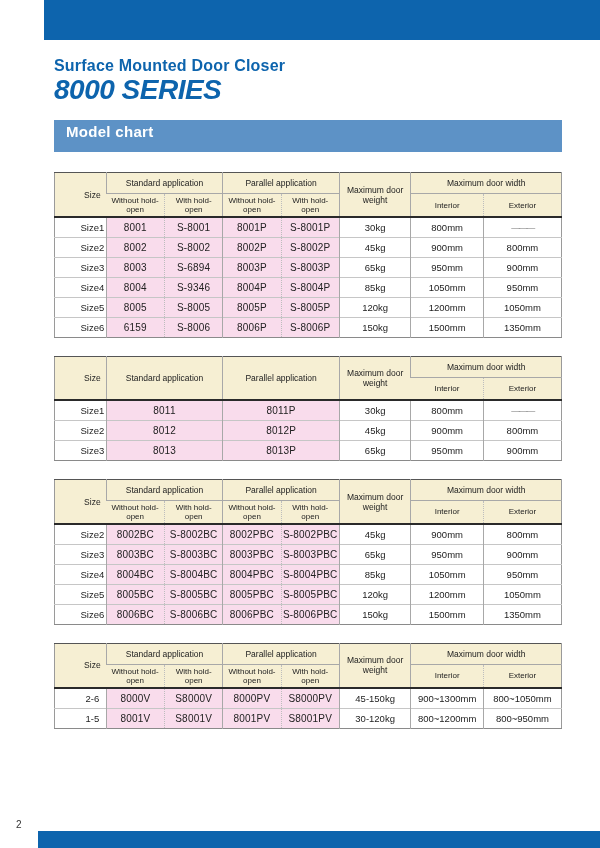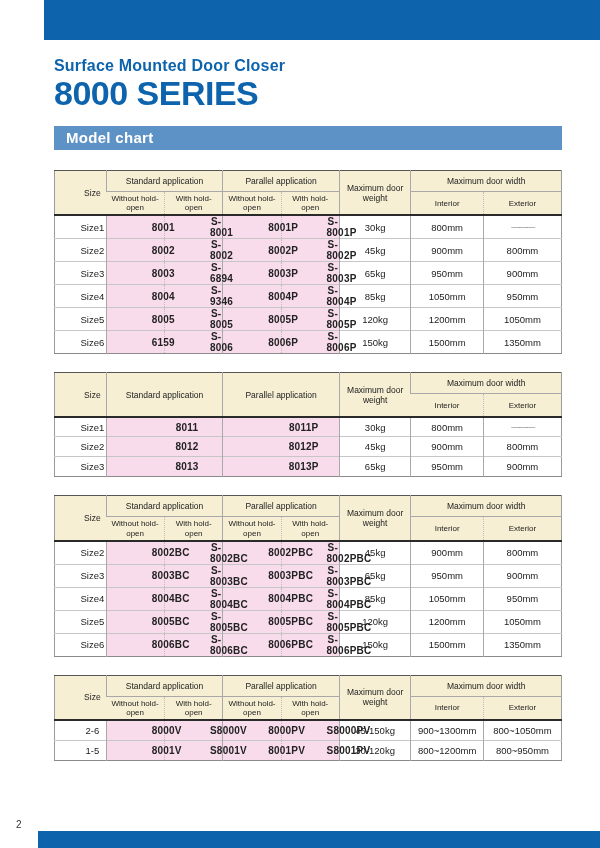--- a/index.html
+++ b/index.html
@@ -13,38 +13,38 @@
   html,body{background:#ffffff;}
   body{
     width:600px;height:848px;position:relative;overflow:hidden;
     font-family:"Liberation Sans","DejaVu Sans",sans-serif;color:var(--ink);
   }
   .top-bar{position:absolute;top:0;left:44px;right:0;height:40px;background:var(--blue);}
   .bottom-bar{position:absolute;left:38px;right:0;top:831px;height:17px;background:var(--blue);}
   .page-number{position:absolute;left:16px;top:819px;font-size:10px;color:#333;}
   .content{position:absolute;left:54px;top:40px;width:508px;}
   .eyebrow{margin-top:17px;font-size:16px;font-weight:bold;color:var(--blue);letter-spacing:0.2px;}
-  .series{margin-top:1px;font-size:34px;font-weight:bold;color:var(--blue);line-height:1.0;letter-spacing:-0.5px;}
-  .section-bar{margin-top:16px;height:24px;line-height:24px;background:var(--bar-blue);color:#fff;
+  .series{margin-top:1px;font-size:28px;font-weight:bold;color:var(--blue);line-height:1.0;letter-spacing:-0.5px;font-style:italic;}
+  .section-bar{margin-top:16px;height:32px;line-height:24px;background:var(--bar-blue);color:#fff;
     font-size:15px;font-weight:bold;padding-left:12px;letter-spacing:0.3px;}
   .table-section{margin-top:18px;}
   .table-section.first{margin-top:20px;}
   .table-title{font-size:11.5px;font-weight:bold;color:#141414;margin-bottom:5px;letter-spacing:0.1px;}
   table{width:100%;border-collapse:collapse;table-layout:fixed;
     border-left:1px solid #9a9a9a;border-right:1px solid #9a9a9a;
     border-top:1px solid #555;border-bottom:1px solid #8a8a8a;}
   th,td{border-left:1px solid #a8a8a8;text-align:center;vertical-align:middle;}
   th:first-child,td:first-child{border-left:none;padding-left:24px;}
   thead th{background:var(--cream);font-weight:normal;color:#222;}
   tr.group-row th{height:21px;font-size:8.5px;}
   tr.sub-row th{height:23px;font-size:8px;line-height:1.15;border-top:1px solid #a8a8a8;padding:2px 4px;}
   thead{border-bottom:2px solid #2a2a2a;}
   tbody td{height:20px;font-size:9.5px;color:#222;}
   tbody tr + tr td{border-top:1px solid #c6c6c6;}
-  td.model-cell{background:var(--pink);font-weight:bold;font-size:10px;letter-spacing:0.2px;padding-left:45px;}
+  td.model-cell{background:var(--pink);font-weight:normal;font-size:10px;letter-spacing:0.2px;}
   th.dotted,td.dotted{border-left:1px dotted #bdbdbd;}
   td.dash{color:#8f8f8f;font-size:9px;letter-spacing:-1.5px;}
 </style>
 </head>
 <body>
 
 <div class="top-bar"></div>
 
 <div class="content">
   <div class="eyebrow">Surface Mounted Door Closer</div>

